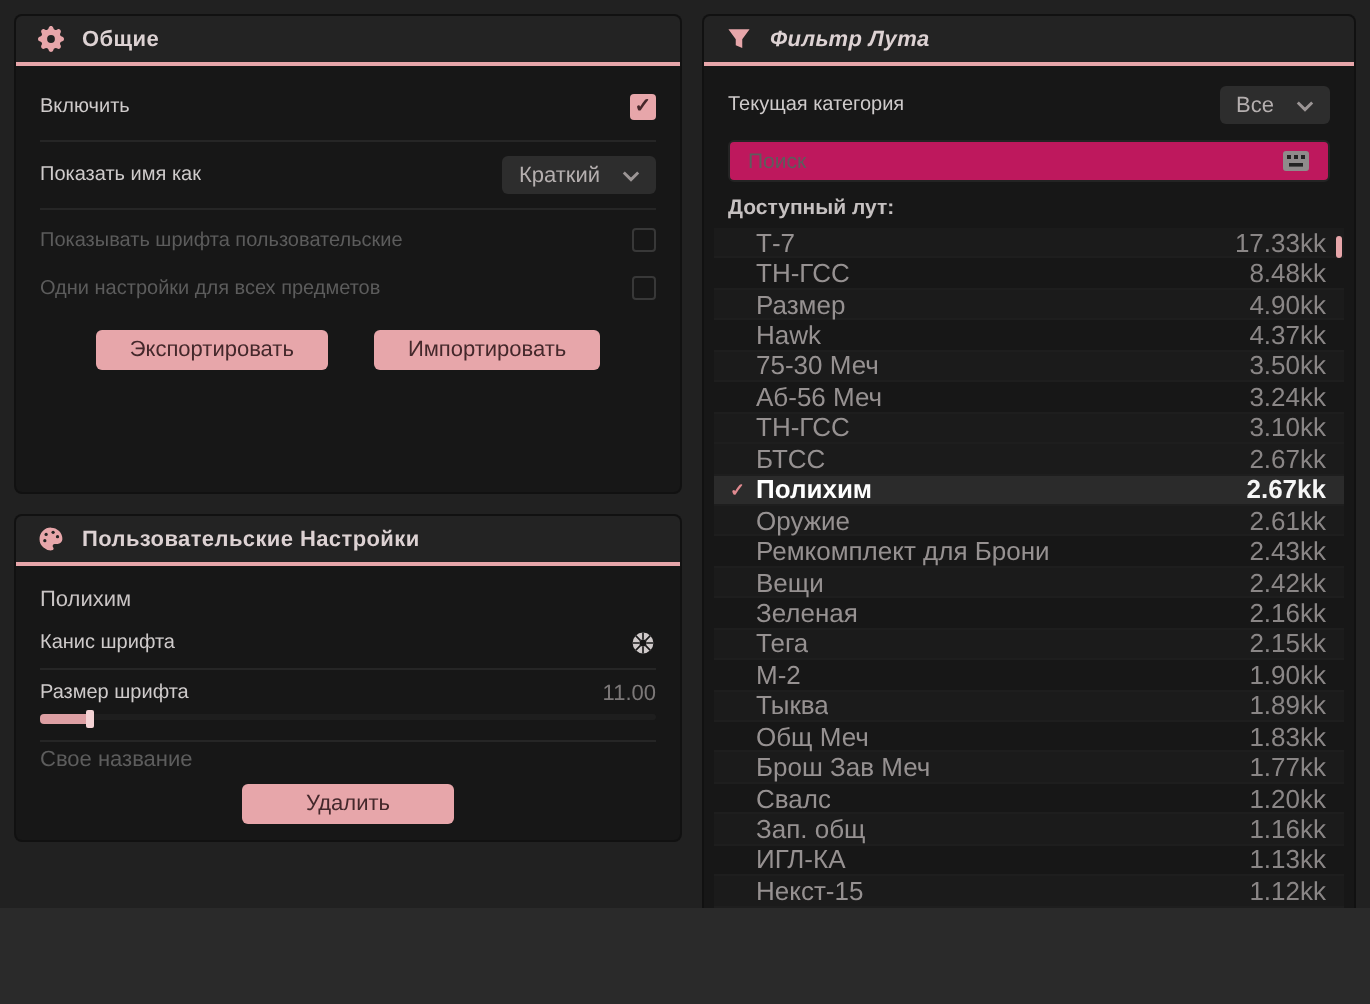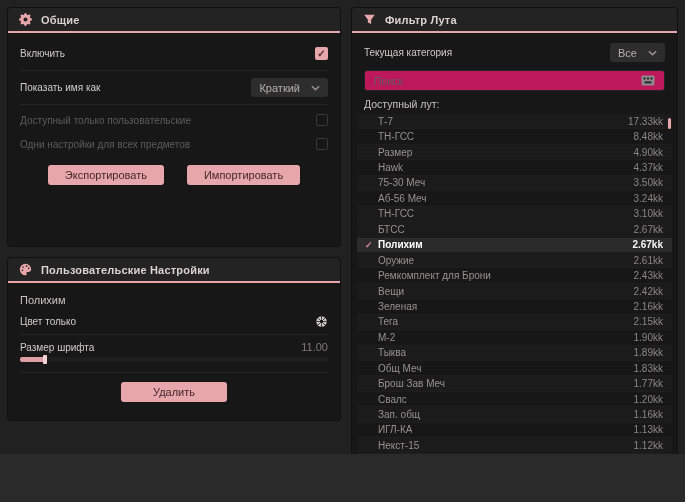--- a/index.html
+++ b/index.html
@@ -7,21 +7,21 @@
   .page{
     width:685px;height:454px;background:#212121;padding:8px;
     display:flex;gap:12px;position:relative;overflow:hidden;
     font-family:"Liberation Sans",sans-serif;
   }
   .col-left{width:332px;display:flex;flex-direction:column;gap:12px;}
   .col-right{flex:1;display:flex;}
   .panel{background:#171717;border-radius:3px;display:flex;flex-direction:column;overflow:hidden;box-shadow:0 0 0 1px #111;}
   .panel-header{background:#232323;height:25px;flex:0 0 25px;display:flex;align-items:center;gap:9px;padding:0 11px;border-bottom:2px solid #e7a6aa;}
   .panel-title{color:#ddd2d3;font-size:11px;font-weight:bold;letter-spacing:.2px;}
-  .panel-title.italic{}
+  .panel-title.italic{font-style:italic;}
   .icon{display:inline-flex;align-items:center;justify-content:center;}
   .panel-body{padding:7px 12px 8px;flex:1;display:flex;flex-direction:column;min-height:0;}
   .sep{height:1px;background:#262626;margin:3px 0;}
   .row{display:flex;align-items:center;justify-content:space-between;min-height:24px;}
   .row-label{color:#cfcbcb;font-size:10px;}
   .row.disabled .row-label{color:#5c5c5c;}
   .cb{width:13px;height:13px;border-radius:2px;background:#e7a6aa;color:#46282b;
       font-size:10px;line-height:13px;text-align:center;font-weight:bold;cursor:default;}
   .cb.checked::before{content:"✓";}
   .cb.off{background:transparent;border:1px solid #383838;width:12px;height:12px;}
@@ -35,23 +35,23 @@
   .val-dim{color:#7c7878;font-size:11px;}
   .slider{position:relative;height:5px;background:#1e1e1e;border-radius:2px;margin:1px 0 7px;width:100%;}
   .slider-fill{position:absolute;left:0;top:0;height:5px;width:26px;background:#dd9fa3;border-radius:2px;}
   .slider-handle{position:absolute;left:23px;top:-2px;width:4px;height:9px;background:#f4d2d4;border-radius:1px;cursor:default;}
   .text-input{background:transparent;border:none;outline:none;width:100%;height:20px;
       color:#bdb8b8;font-size:11px;font-family:"Liberation Sans",sans-serif;}
   .text-input::placeholder{color:#5d5d5d;opacity:1;}
   .search{background:#be185d;border:1px solid #242424;border-radius:3px;height:21px;
       display:flex;align-items:center;padding:0 9px;margin:5px 0 4px;}
   .search .text-input{height:17px;font-size:10.5px;}
-  .list-label{color:#c6c1c1;font-size:10.5px;margin:3px 0 3px;}
+  .list-label{color:#c6c1c1;font-size:10.5px;margin:3px 0 3px;font-weight:bold;}
   .loot-list{flex:1;min-height:0;position:relative;overflow:hidden;margin:1px -7px 0;}
-  .loot-row{height:15.45px;display:flex;align-items:center;font-size:10px;color:#969191;
+  .loot-row{height:15.45px;display:flex;align-items:center;font-size:13px;color:#969191;
       padding:0 9px 0 8px;border-bottom:1px solid #1e1e1e;cursor:default;}
   .loot-row.alt{background:#1b1b1b;}
   .loot-row .check{width:13px;color:#e08a90;font-size:9px;font-weight:bold;}
   .loot-row.selected .check::before{content:"✓";}
   .loot-row .lname{white-space:nowrap;overflow:hidden;}
   .loot-row .lval{margin-left:auto;color:#8a8686;}
   .loot-row.selected{background:#2b2b2b;color:#ffffff;font-weight:bold;}
   .loot-row.selected .lval{color:#f5f5f5;}
   .scroll-thumb{position:absolute;right:1px;top:4px;width:3px;height:11px;background:#e7a6aa;border-radius:2px;cursor:default;}
   .cursor{position:absolute;left:341px;top:488px;width:0;height:0;
@@ -87,21 +87,21 @@
             <span>Краткий</span>
             <span class="icon">
               <svg class="chev" viewBox="0 0 10 6">
                   <path d="M1 1l4 4 4-4" stroke="#9b9595" stroke-width="1.6" fill="none"></path>
                 </svg>
             </span>
           </span>
         </div>
         <div class="sep"></div>
         <div class="row disabled">
-          <span class="row-label">Доступный только пользовательские</span>
+          <span class="row-label">Показывать шрифта пользовательские</span>
           <span class="cb off"></span>
         </div>
         <div class="row disabled">
           <span class="row-label">Одни настройки для всех предметов</span>
           <span class="cb off"></span>
         </div>
         <div class="btn-row">
           <button class="pink-btn">Экспортировать</button>
           <button class="pink-btn">Импортировать</button>
         </div>
@@ -117,39 +117,40 @@
               <circle cx="9.3" cy="3.9" r="1" fill="#232323"></circle>
               <circle cx="12" cy="6.6" r="1" fill="#232323"></circle>
               <circle cx="4.2" cy="9" r="1" fill="#232323"></circle>
             </svg>
         </span>
         <span class="panel-title">Пользовательские Настройки</span>
       </div>
       <div class="panel-body">
         <div class="item-label">Полихим</div>
         <div class="row" style="min-height:20px;">
-          <span class="row-label">Цвет только</span>
+          <span class="row-label">Канис шрифта</span>
           <span class="icon">
             <svg width="13" height="13" viewBox="0 0 16 16">
                 <circle cx="8" cy="8" r="6.4" fill="#cfc9c9"></circle>
                 <circle cx="8" cy="8" r="2.2" fill="#171717"></circle>
                 <path d="M8 1.6v4.2M8 10.2v4.2M1.6 8h4.2M10.2 8h4.2M3.5 3.5l3 3M9.5 9.5l3 3M12.5 3.5l-3 3M6.5 9.5l-3 3" stroke="#171717" stroke-width="1"></path>
               </svg>
           </span>
         </div>
         <div class="sep"></div>
         <div class="row" style="min-height:18px;">
           <span class="row-label">Размер шрифта</span>
           <span class="val-dim">11.00</span>
         </div>
         <div class="slider">
           <div class="slider-fill"></div>
           <div class="slider-handle"></div>
         </div>
         <div class="sep"></div>
+        <input class="text-input" placeholder="Свое название" style="">
         <div class="btn-row" style="margin-top:6px;">
           <button class="pink-btn" style="padding:4px 32px;">Удалить</button>
         </div>
       </div>
     </div>
   </div>
 
   <div class="col-right">
     <div class="panel" style="width:100%;height:486px;">
       <div class="panel-header">

